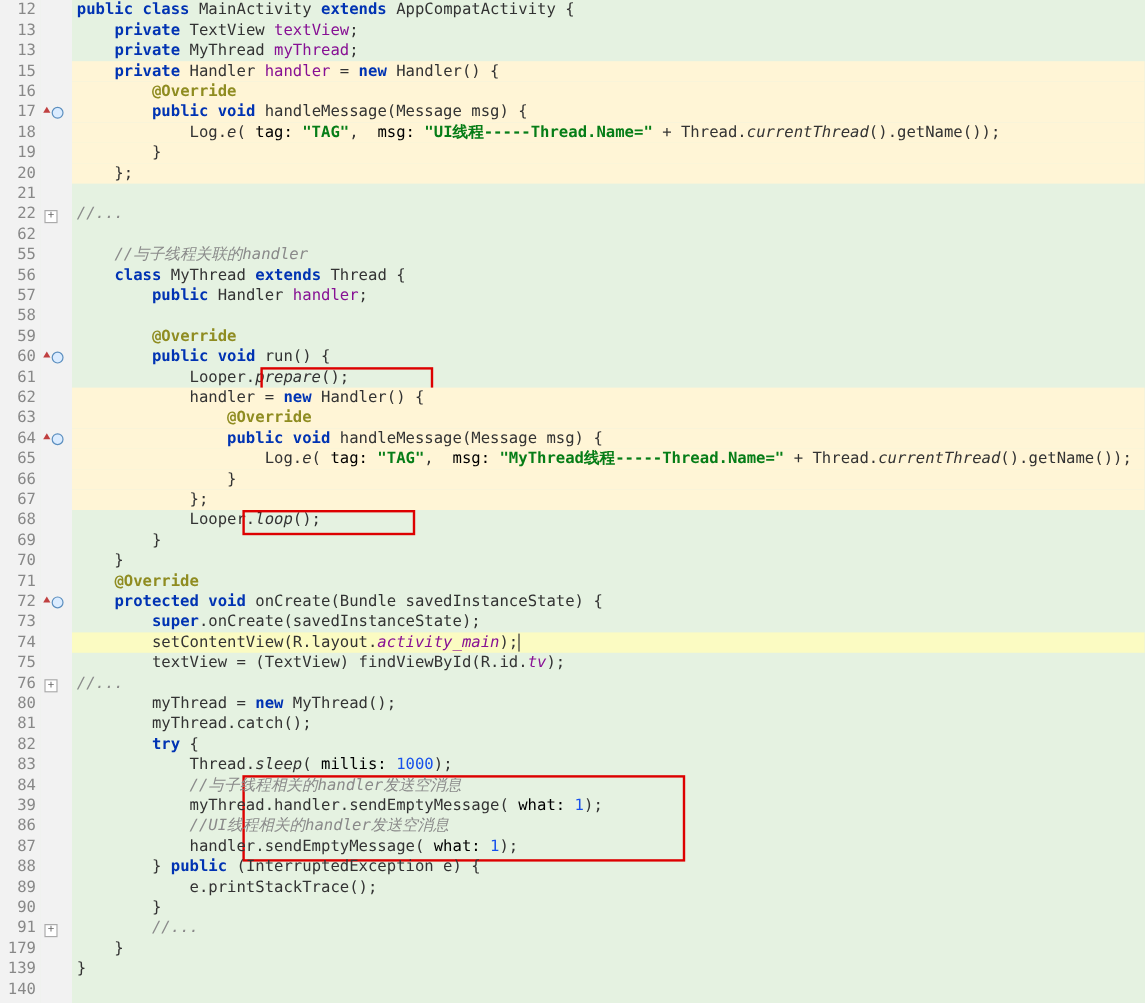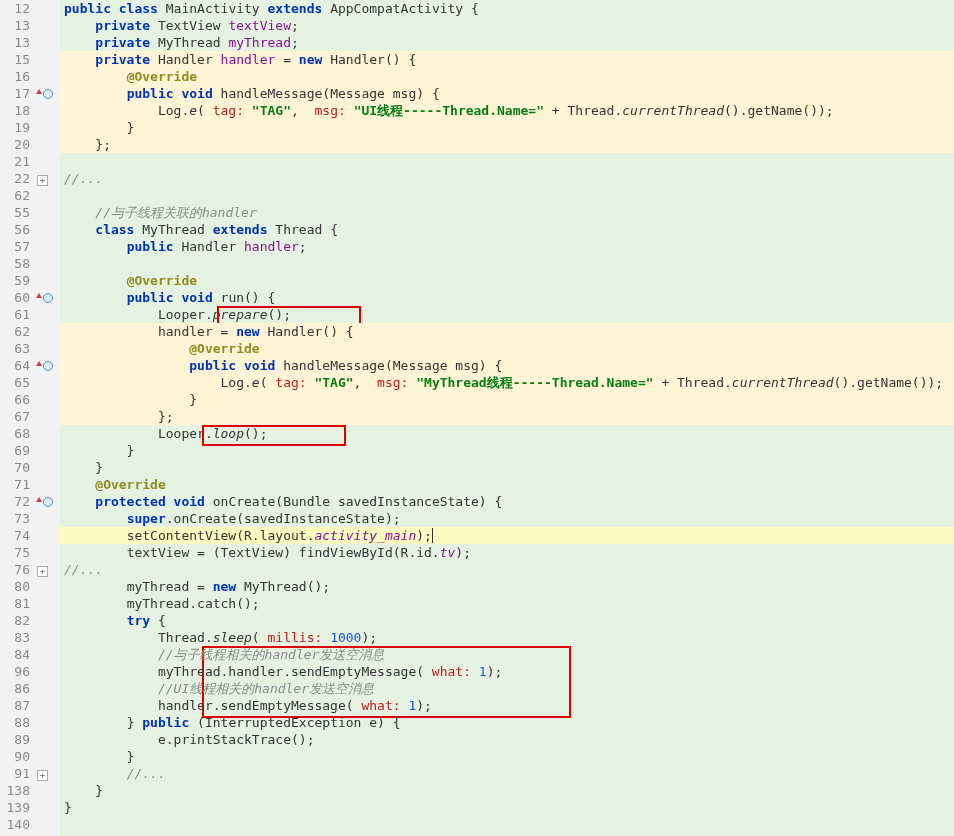--- a/index.html
+++ b/index.html
@@ -46,21 +46,21 @@
     white-space: pre;
     position: relative;
     padding-left: 4px;
   }
   .hl-yellow { background: #fff5d6; }
   .hl-line   { background: #fbfbc2; }
   .kw  { color: #0033b3; font-weight: bold; }
   .ann { color: #8f8c21; font-weight: bold; }
   .str { color: #067d17; font-weight: bold; }
   .cmt { color: #8a8a8a; font-style: italic; }
-  .hint{ color: #b91c1c; }
+  .hint{ color: #000000; }
   .pur { color: #871094; }
   .pur-i { color: #871094; font-style: italic; text-align: center; }
   .id  { color: #333; font-style: italic; }
   .num { color: #1750eb; }
 
   .fold {
     display: inline-block;
     width: 9px; height: 9px;
     border: 1px solid #aaa;
     background: #fff;
@@ -123,28 +123,28 @@
     <div>72</div>
     <div>73</div>
     <div>74</div>
     <div>75</div>
     <div>76</div>
     <div>80</div>
     <div>81</div>
     <div>82</div>
     <div>83</div>
     <div>84</div>
-    <div>96</div>
+    <div>39</div>
     <div>86</div>
     <div>87</div>
     <div>88</div>
     <div>89</div>
     <div>90</div>
     <div>91</div>
-    <div>138</div>
+    <div>179</div>
     <div>139</div>
     <div>140</div>
   </div>
 
   <div class="marks">
     <div></div>
       <div></div>
       <div></div>
       <div></div>
       <div></div>

